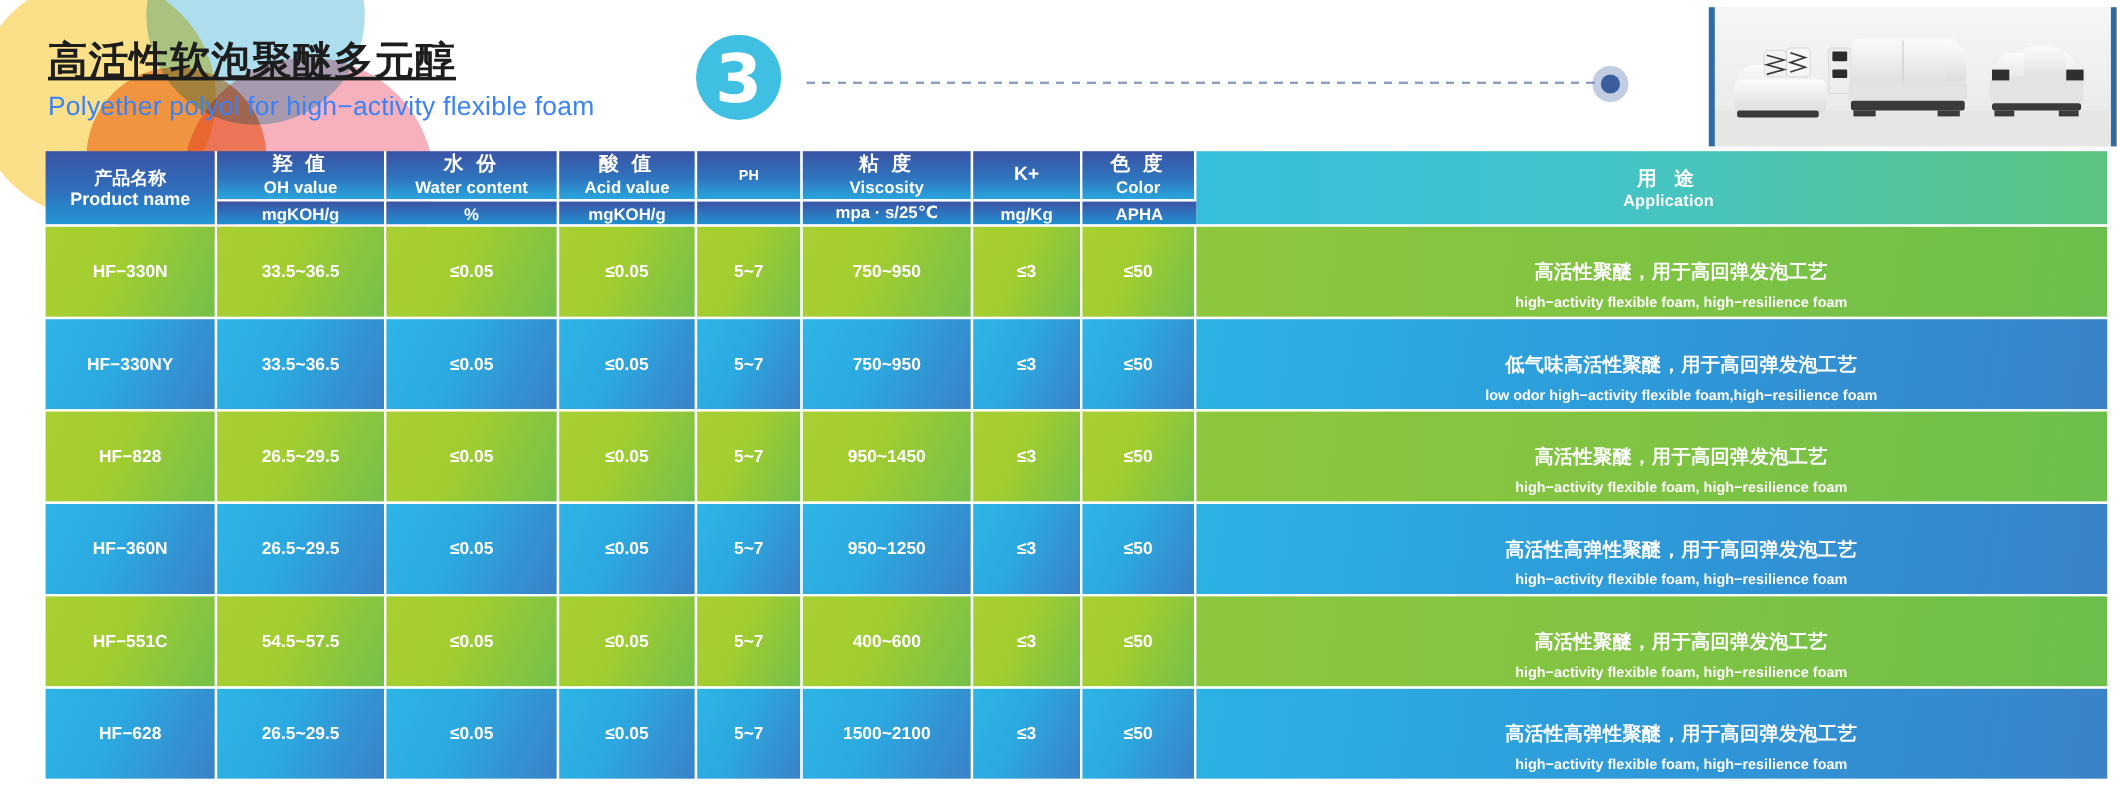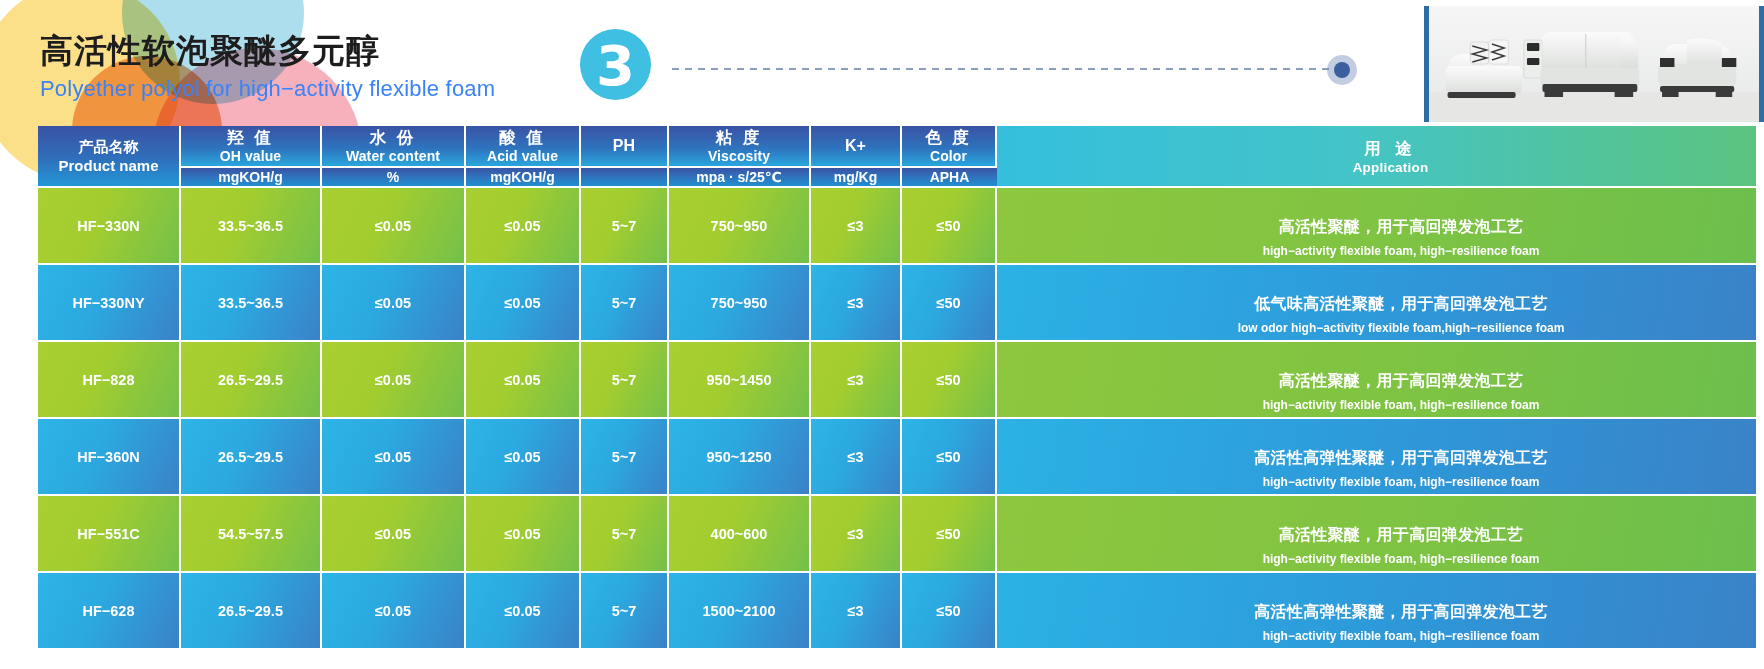--- a/index.html
+++ b/index.html
@@ -15,21 +15,21 @@
   #blobs{position:absolute;left:0;top:0;width:620px;height:200px;overflow:hidden;pointer-events:none;}
   .blob{position:absolute;border-radius:50%;mix-blend-mode:multiply;}
   .blob-yellow{left:-20px;top:-18px;width:200px;height:200px;background:#fbdd7f;opacity:.92;}
   .blob-cyan{left:122px;top:-78px;width:182px;height:182px;background:#a6dced;opacity:.92;}
   .blob-orange{left:72px;top:56px;width:150px;height:150px;background:#f4a26a;opacity:.92;}
   .blob-pink{left:152px;top:48px;width:210px;height:210px;background:#f7aab6;opacity:.92;}
 
   
   #title-block{position:absolute;left:40px;top:32px;z-index:5;}
   #title-cn{font-size:33px;font-weight:700;color:#1d1d1d;letter-spacing:1px;line-height:1.18;
-            font-family:"DejaVu Sans","Liberation Sans",sans-serif;}
+            font-family:"DejaVu Sans","Liberation Sans",sans-serif;text-decoration:underline;}
   #title-en{font-size:22px;color:#3b82f6;letter-spacing:.2px;margin-top:5px;line-height:1.2;}
 
   
   #badge{position:absolute;left:580px;top:29px;width:71px;height:71px;z-index:6;}
 
   
   #connector{position:absolute;left:672px;top:68px;width:660px;height:2px;z-index:4;
     background-image:repeating-linear-gradient(to right,#8c9dbd 0 7px,rgba(0,0,0,0) 7px 13px);}
   #connector-dot{position:absolute;left:1327px;top:55px;width:30px;height:30px;border-radius:50%;
     background:rgba(120,145,190,.45);z-index:4;}
@@ -175,21 +175,21 @@
       </td>
       <td class="hd">
         <div class="cn">水 份</div>
         <div class="en">Water content</div>
       </td>
       <td class="hd">
         <div class="cn">酸 值</div>
         <div class="en">Acid value</div>
       </td>
       <td class="hd">
-        <div class="en" style="font-size:16px">PH</div>
+        <div class="en" style="font-size:12px">PH</div>
       </td>
       <td class="hd">
         <div class="cn">粘 度</div>
         <div class="en">Viscosity</div>
       </td>
       <td class="hd">
         <div class="en" style="font-size:16px">K+</div>
       </td>
       <td class="hd">
         <div class="cn">色 度</div>

